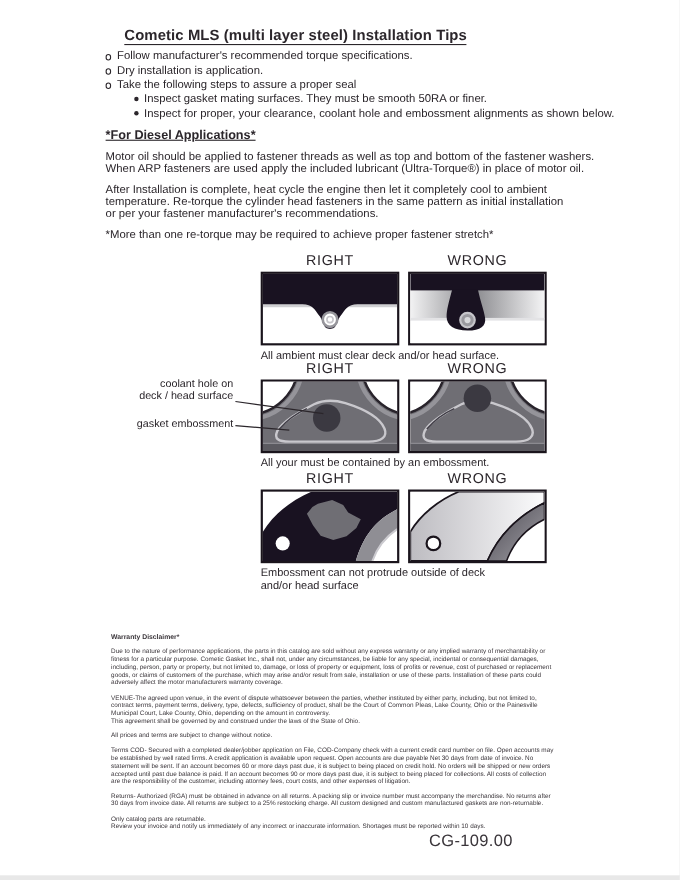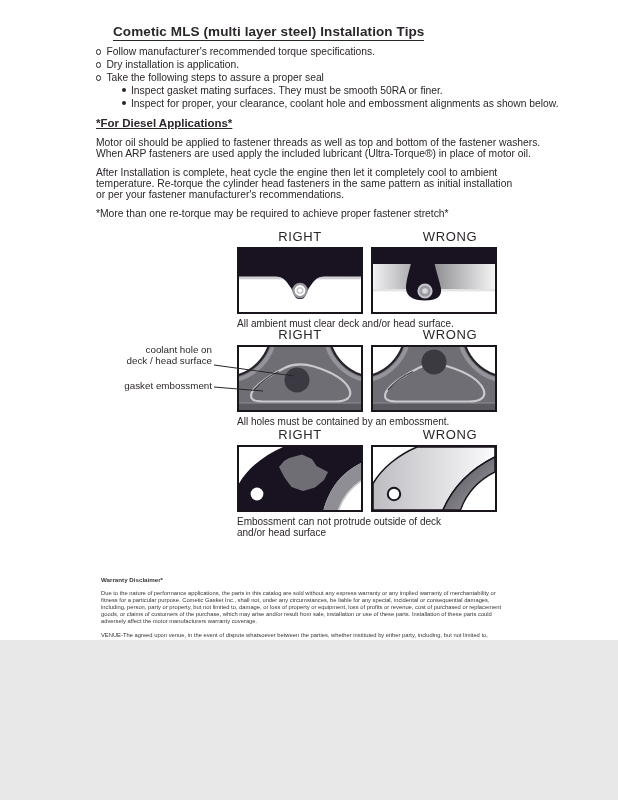--- a/index.html
+++ b/index.html
@@ -1,18 +1,18 @@
 <!DOCTYPE html>
 <html><head>
 <meta charset="utf-8">
 <style>
   html,body{margin:0;padding:0;background:#e8e8e8;}
   .page{
     position:relative;
-    width:618px;height:640px;
+    width:618px;height:796px;
     margin:0 auto;
     background:#ffffff;
     font-family:"Liberation Sans","DejaVu Sans",sans-serif;
     color:#2b262b;
     overflow:hidden;
   }
   .abs{position:absolute;}
   
   .doc-title{
     left:113px;top:24px;
@@ -28,21 +28,21 @@
   .tip-row.sub{margin-left:26px;}
   .marker{flex:0 0 auto;margin:4.2px 5px 0 0;width:4px;height:4px;border-radius:50%;}
   .marker.open{border:1px solid #2b262b;width:3.4px;height:3.4px;}
   .marker.fill{background:#2b262b;}
   
   .diesel{left:96px;top:118px;width:470px;font-size:10.3px;line-height:11px;}
   .diesel h2{font-size:11.5px;font-weight:bold;margin:0 0 8px 0;text-decoration:underline;}
   .diesel p{margin:0 0 8px 0;white-space:pre-line;}
   
   .diag-row{left:237px;}
-  .diag-headers{display:flex;gap:24px;margin-bottom:3px;}
+  .diag-headers{display:flex;gap:8px;margin-bottom:3px;}
   .diag-headers span{width:126px;text-align:center;font-size:13px;letter-spacing:.6px;color:#2b262b;}
   .diag-boxes{display:flex;gap:8px;}
   .diag-box{width:122px;height:63px;border:2px solid #1a141c;background:#fff;}
   .diag-box svg{display:block;width:122px;height:63px;}
   .diag-caption{margin-top:4px;font-size:10px;line-height:11px;white-space:pre-line;}
   
   .callout{left:90px;width:122px;text-align:right;font-size:9.8px;line-height:10.6px;white-space:pre-line;}
   
   .legal{left:101px;top:576px;width:430px;font-size:5.8px;line-height:7px;color:#3a353a;}
   .legal .lg-head{font-weight:bold;font-size:6.2px;margin-bottom:7px;}
@@ -173,21 +173,21 @@
           <circle cx="-14" cy="-16" r="50" fill="none" stroke="#95949a" stroke-width="4"></circle>
           <circle cx="-14" cy="-16" r="46" fill="#ffffff" stroke="#28232b" stroke-width="2.2"></circle>
           <circle cx="136" cy="-16" r="50" fill="none" stroke="#95949a" stroke-width="4"></circle>
           <circle cx="136" cy="-16" r="46" fill="#ffffff" stroke="#28232b" stroke-width="2.2"></circle>
           <path d="M13,45 C10,52 14,54.5 24,54.5 L96,54.5 C108,54.5 113.5,50 110.5,42.5 C106,32 91,24.5 75,19.5 C65,16.5 55,16.5 46.5,20.5 C33,27 17.5,37 13,45 Z" fill="none" stroke="#c9c8cd" stroke-width="2.2"></path>
           <path d="M15,43 C22,35 31,28.5 40,24.5" fill="none" stroke="#413e47" stroke-width="1.3"></path>
           <circle cx="61" cy="15" r="12.5" fill="#3b3941"></circle>
         </svg>
       </div>
     </div>
-    <div class="diag-caption">All holes must be contained by an embossment.</div>
+    <div class="diag-caption">All your must be contained by an embossment.</div>
   </div>
 
   <div class="abs callout" style="top:345px;">coolant hole on
 deck / head surface</div>
   <div class="abs callout" style="top:381px;">gasket embossment</div>
 
   <div class="abs diag-row" style="top:427px;">
     <div class="diag-headers">
       <span>RIGHT</span>
       <span>WRONG</span>

